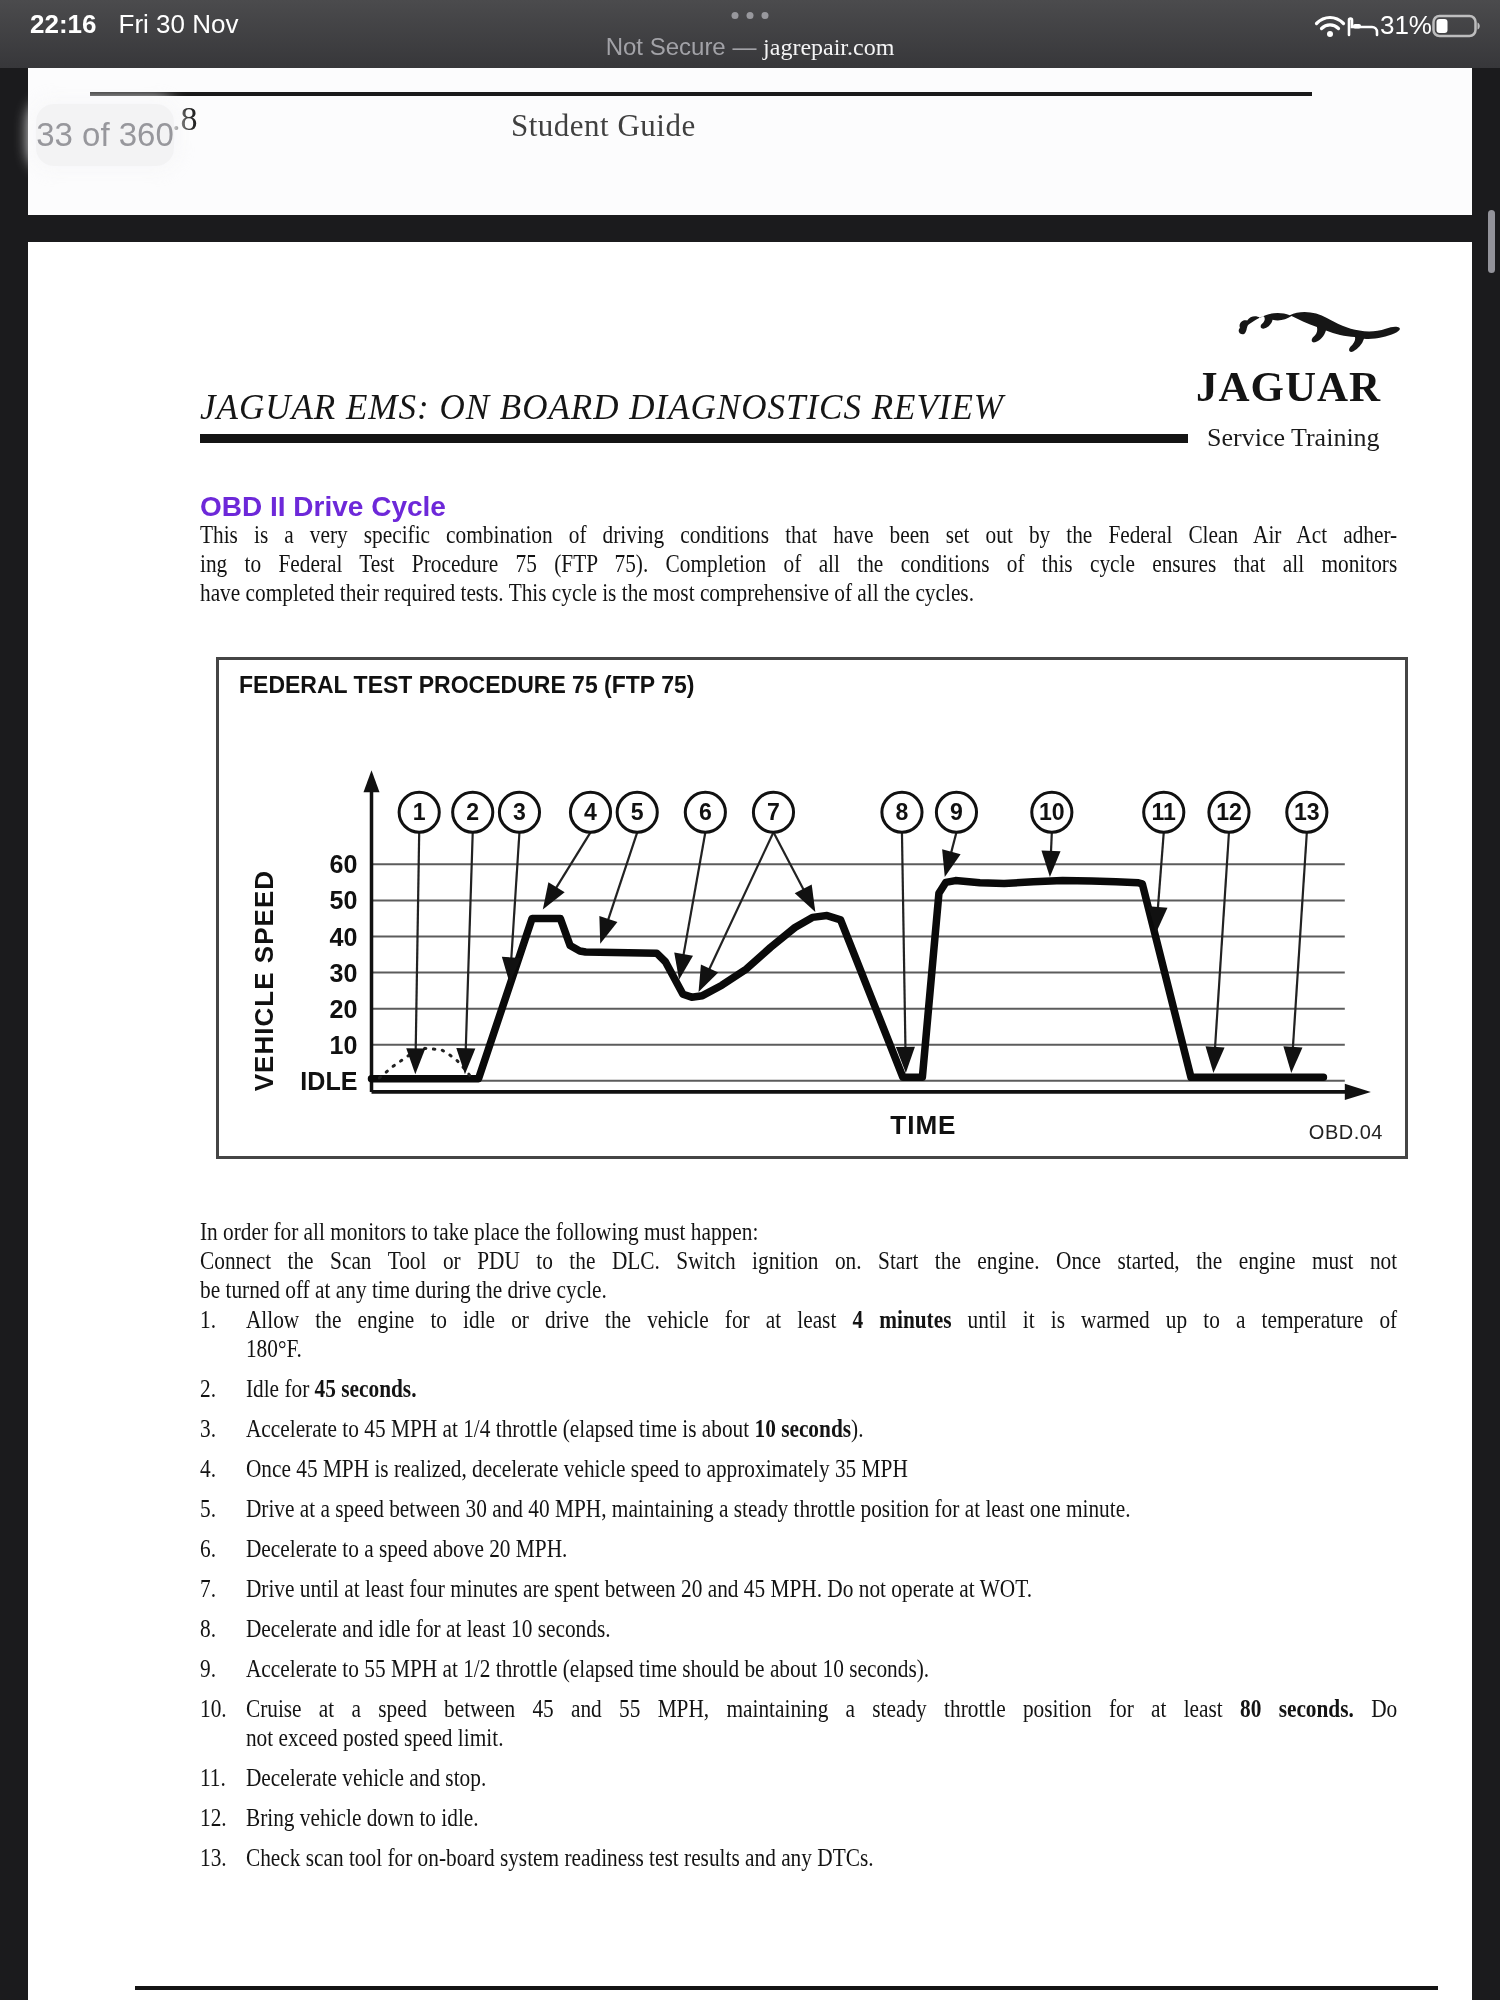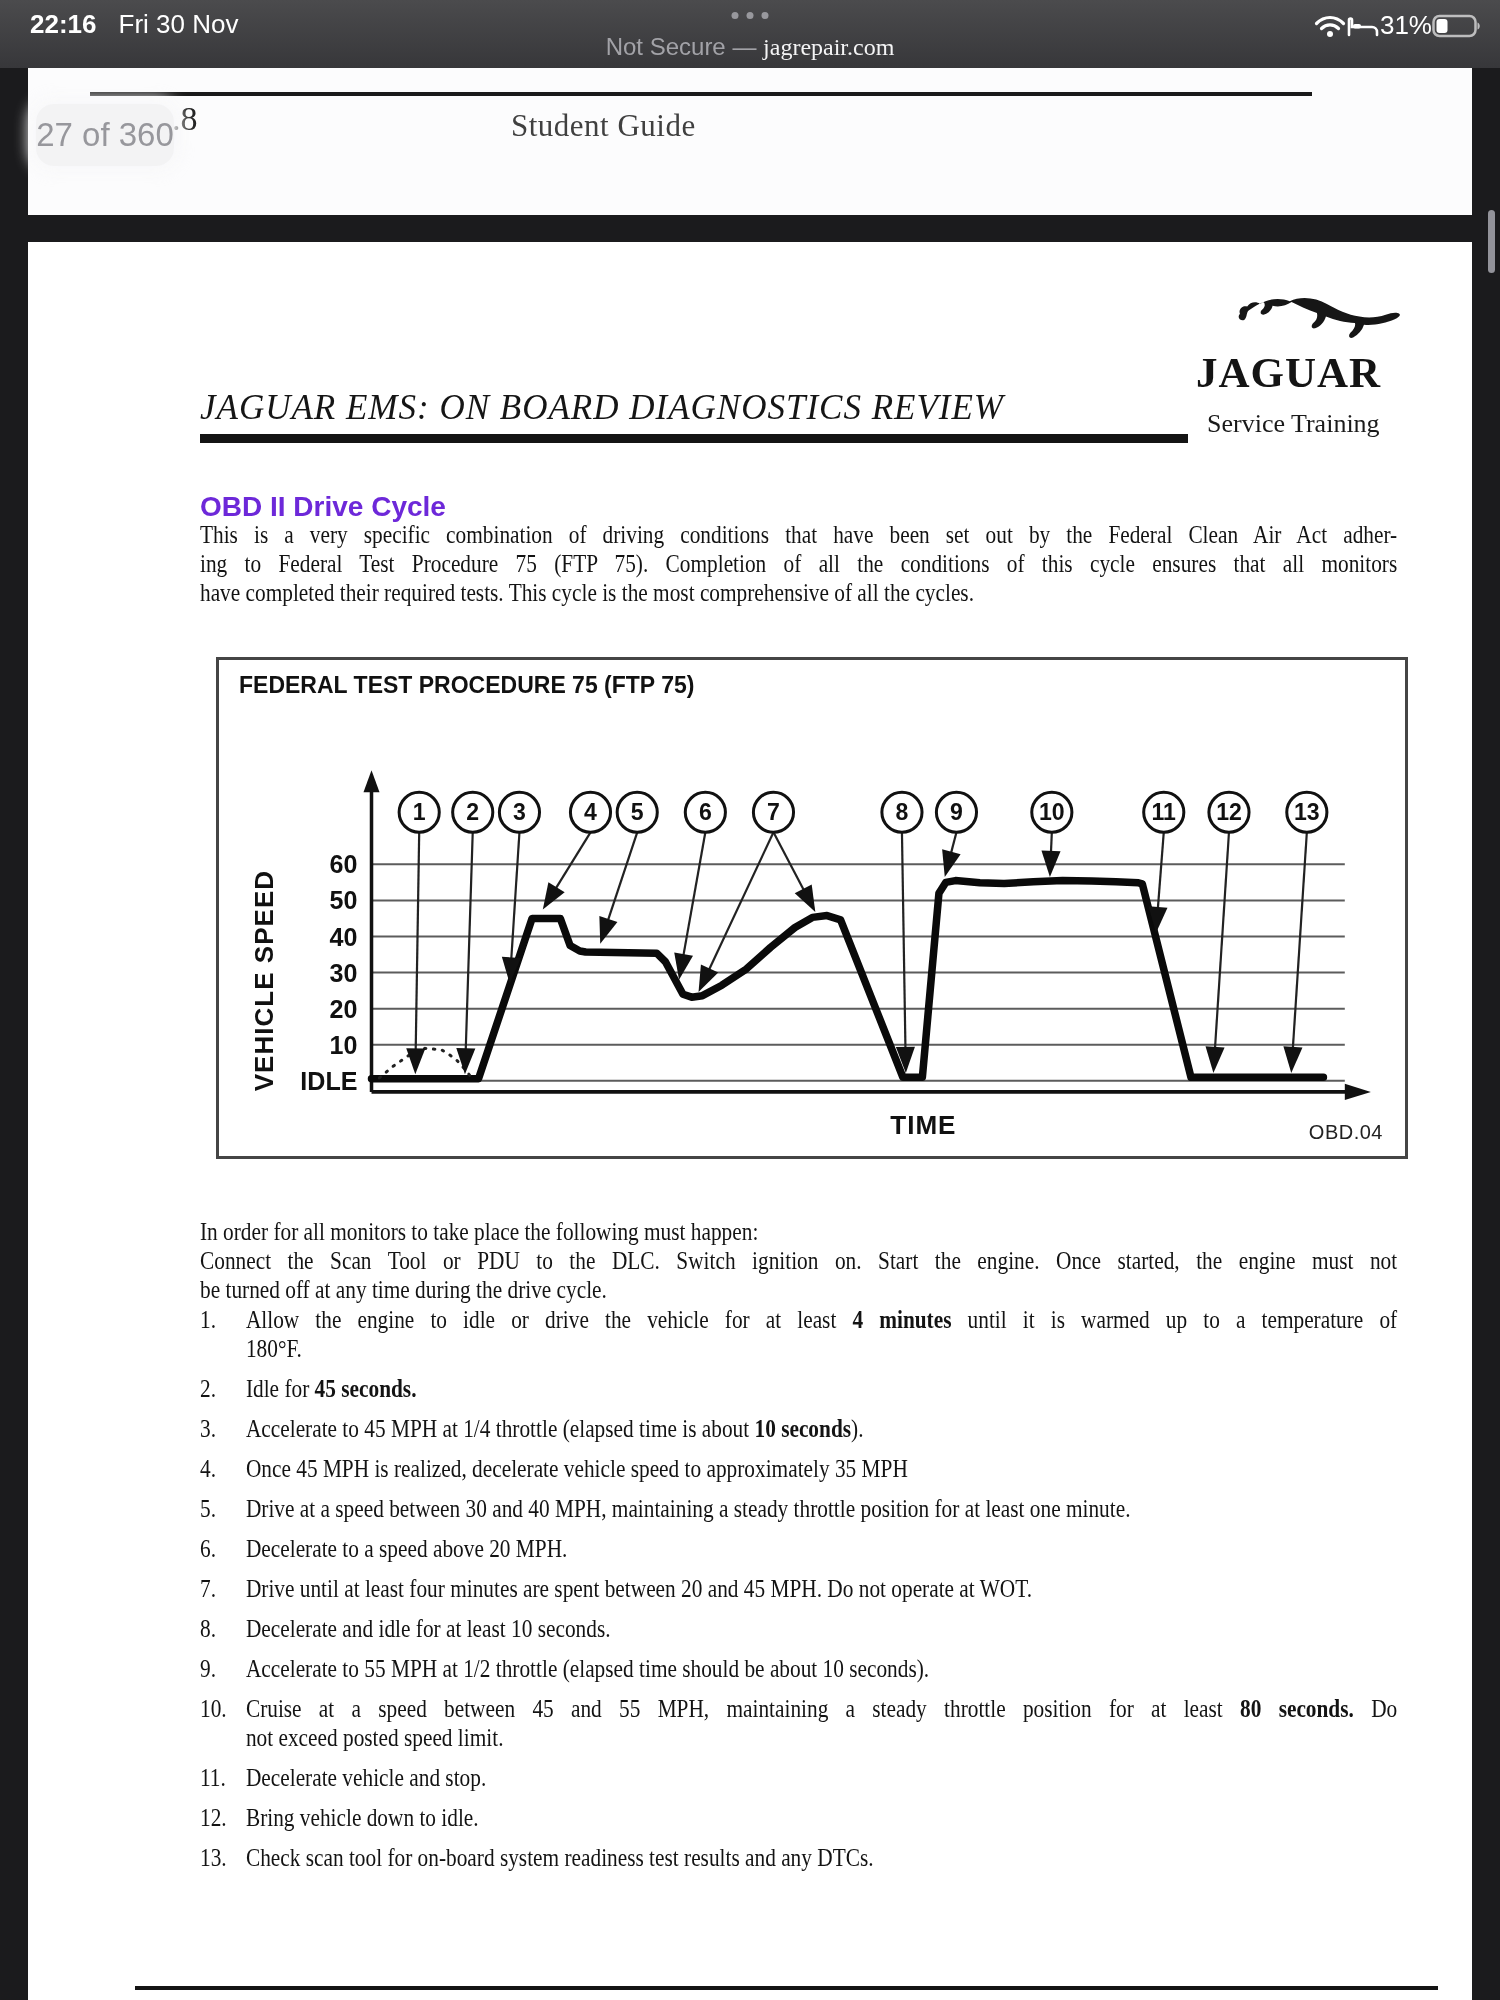--- a/index.html
+++ b/index.html
@@ -23,21 +23,21 @@
   .toprule{position:absolute;left:62px;top:24px;width:1222px;height:4px;background:#1a1a1a;}
   .sg{position:absolute;left:483px;top:40px;width:400px;
       font:400 31px "Liberation Serif",serif;color:#404040;letter-spacing:.5px;}
   .pgfrag{position:absolute;left:144px;top:32px;font:400 34px "Liberation Serif",serif;color:#222;}
   .pill{position:absolute;left:8px;top:36px;width:138px;height:62px;border-radius:18px;
         background:rgba(243,243,244,.96);box-shadow:0 0 14px 8px rgba(248,248,249,.85);
         display:flex;align-items:center;justify-content:center;font-size:33px;color:#97979c;}
 
   
   #page{position:absolute;left:28px;top:242px;width:1444px;height:1758px;background:#fff;}
-  #logo{position:absolute;left:1168px;top:50px;width:240px;}
+  #logo{position:absolute;left:1168px;top:64px;width:240px;}
   #logo svg{display:block;margin-left:34px;}
   .brand{font:700 43px "Liberation Serif",serif;letter-spacing:1px;color:#141414;margin-top:-4px;}
   .tagline{font:400 26px "Liberation Serif",serif;color:#1a1a1a;margin:12px 0 0 11px;}
   #doctitle{position:absolute;left:172px;top:146px;margin:0;white-space:nowrap;
             font:italic 400 35px "Liberation Serif",serif;letter-spacing:1px;color:#151515;}
   #titlebar{position:absolute;left:172px;top:192px;width:988px;height:9px;background:#141414;}
   #sect{position:absolute;left:172px;top:249px;margin:0;
         font:700 28px "Liberation Sans",sans-serif;color:#6d28d9;}
   .condense{transform:scaleX(0.82);transform-origin:0 0;width:1460px;
             font-family:"Liberation Serif",serif;font-size:26px;line-height:29px;color:#131313;}
@@ -95,21 +95,21 @@
     </div>
     <div class="urlrow">
       <span class="nsec">Not Secure —</span>
       <span class="dom">jagrepair.com</span>
     </div>
   </header>
 
   <section id="prevpage">
     <div class="toprule"></div>
     <div class="pgfrag">.8</div>
-    <div class="pill">27 of 360</div>
+    <div class="pill">33 of 360</div>
     <div class="sg">Student Guide</div>
   </section>
 
   <section id="page">
 
     <div id="logo">
       <svg width="172" height="60" viewBox="0 0 190 64">
         <path fill="#161616" d="M14 30 C10 30 8 26 11 23 C9 18 14 13 19 15 C22 10 29 9 33 12
           C42 6 56 5 66 9 C78 3 95 5 107 12 C118 18 130 24 143 26 C153 28 163 27 172 24
           C178 22 184 21 187 23 C189 25 186 27 182 29 C172 33 160 36 148 35

